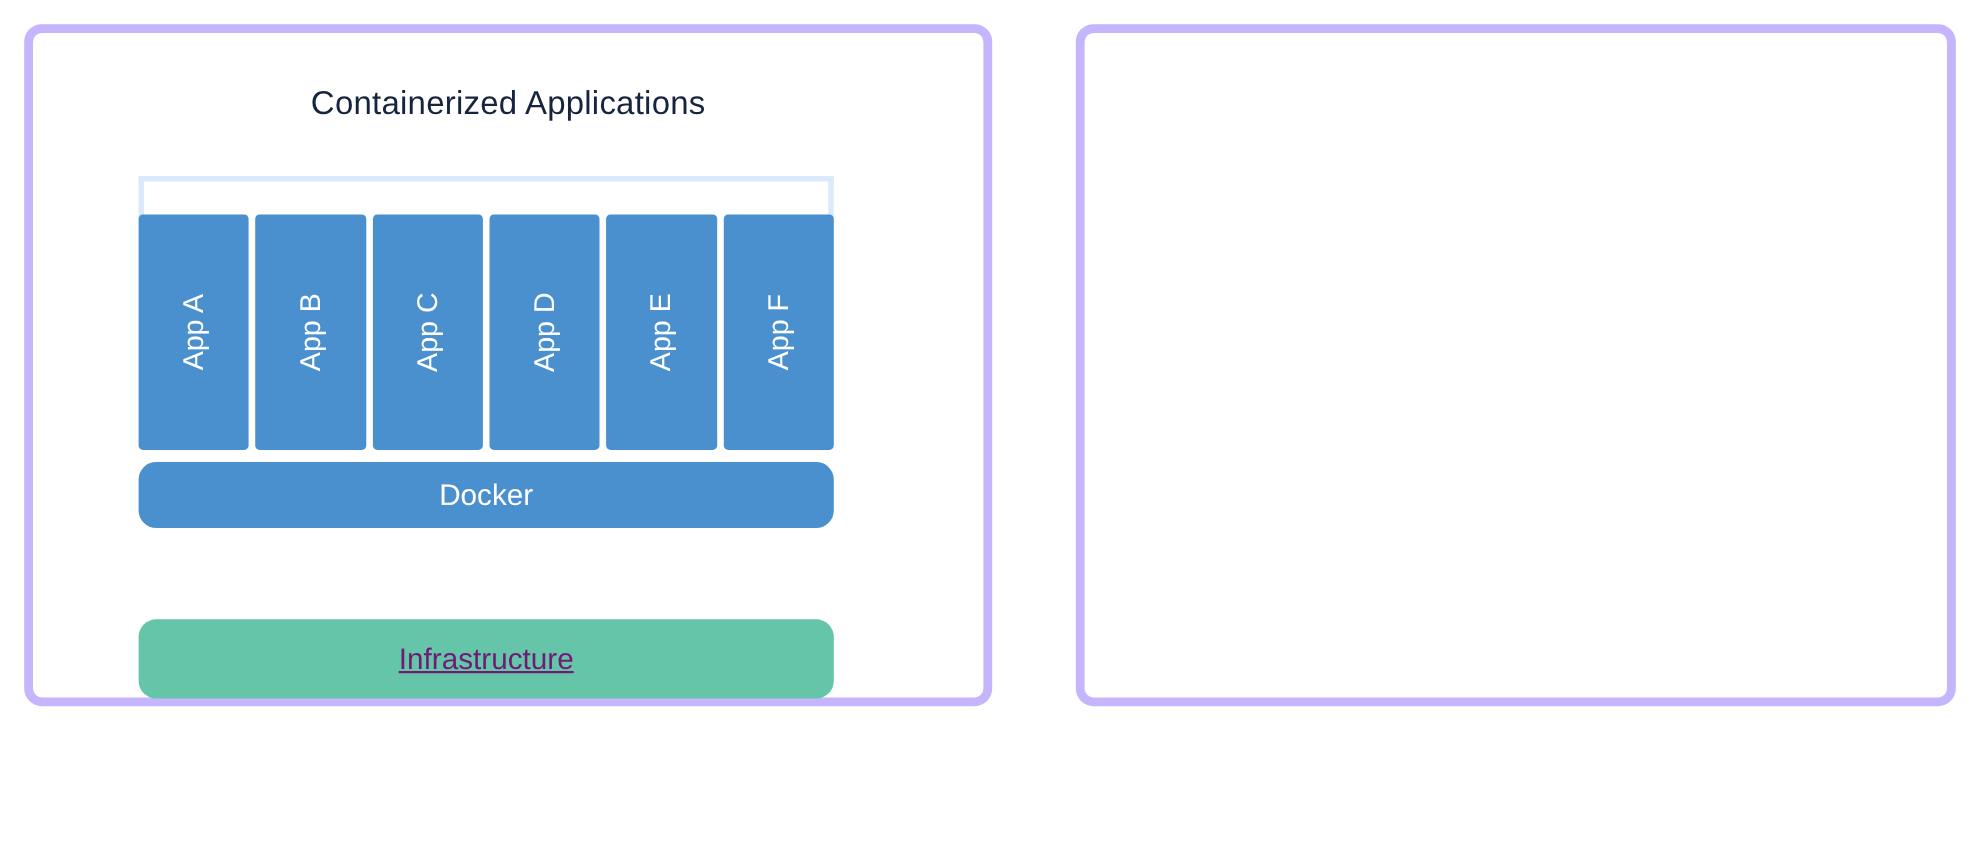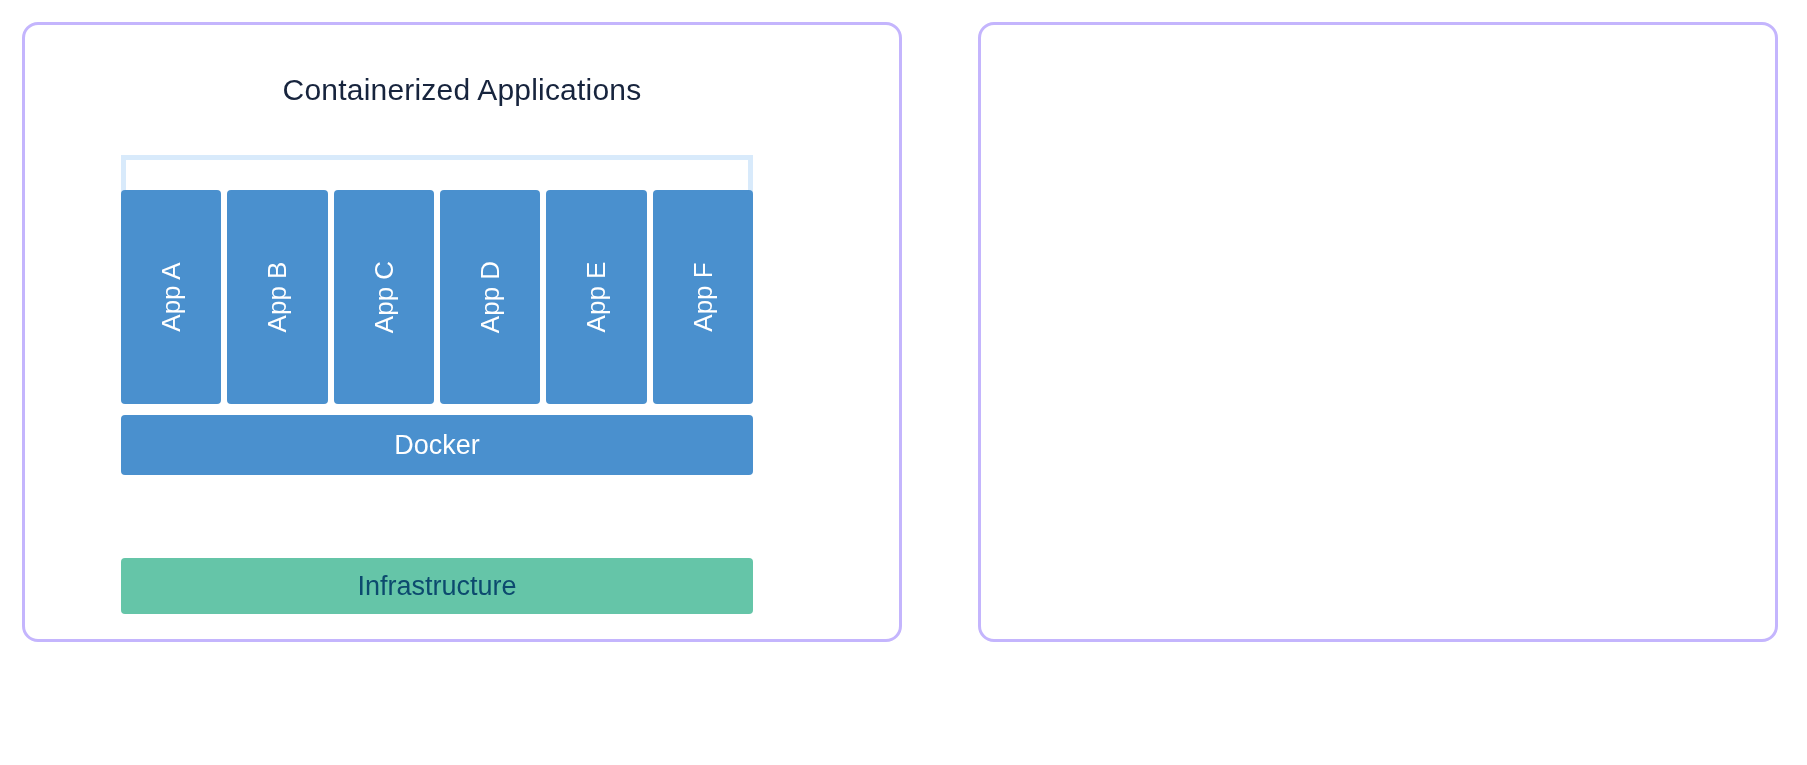--- a/index.html
+++ b/index.html
@@ -17,21 +17,21 @@
   .stage {
     position: relative;
     width: 1807px;
     height: 765px;
   }
 
   
   .panel {
     position: absolute;
     background: #ffffff;
-    border: 3px solid #c4b5fd;
+    border: 8px solid #c4b5fd;
     border-radius: 16px;
     box-sizing: border-box;
   }
   .panel.left  { left: 22px;  top: 22px; width: 880px; height: 620px; }
   .panel.right { left: 978px; top: 22px; width: 800px; height: 620px; }
 
   
   .cn-title {
     position: absolute;
     left: 0;
@@ -76,30 +76,30 @@
     transform: translate(-50%, -50%) rotate(-90deg);
     white-space: nowrap;
     color: #ffffff;
     font-size: 26px;
   }
 
   .bar {
     position: absolute;
     left: 96px;
     width: 632px;
-    border-radius: 4px;
+    border-radius: 16px;
     display: flex;
     align-items: center;
     justify-content: center;
     font-size: 27px;
     box-sizing: border-box;
   }
   .bar.docker   { top: 390px; height: 60px; background: #4a90ce; color: #ffffff; }
   .bar.hostos   { top: 458px; height: 68px; background: #d4e9f9; color: #17243d; }
-  .bar.infra-l  { top: 533px; height: 56px; background: #65c5a8; color: #0c4a6e; }
+  .bar.infra-l  { top: 533px; height: 72px; background: #65c5a8; color: #701a75; text-decoration: underline; }
 </style>
 </head>
 <body>
 
 <div class="stage">
 
   <div class="panel left">
 
     <div class="cn-title">Containerized Applications</div>
 

